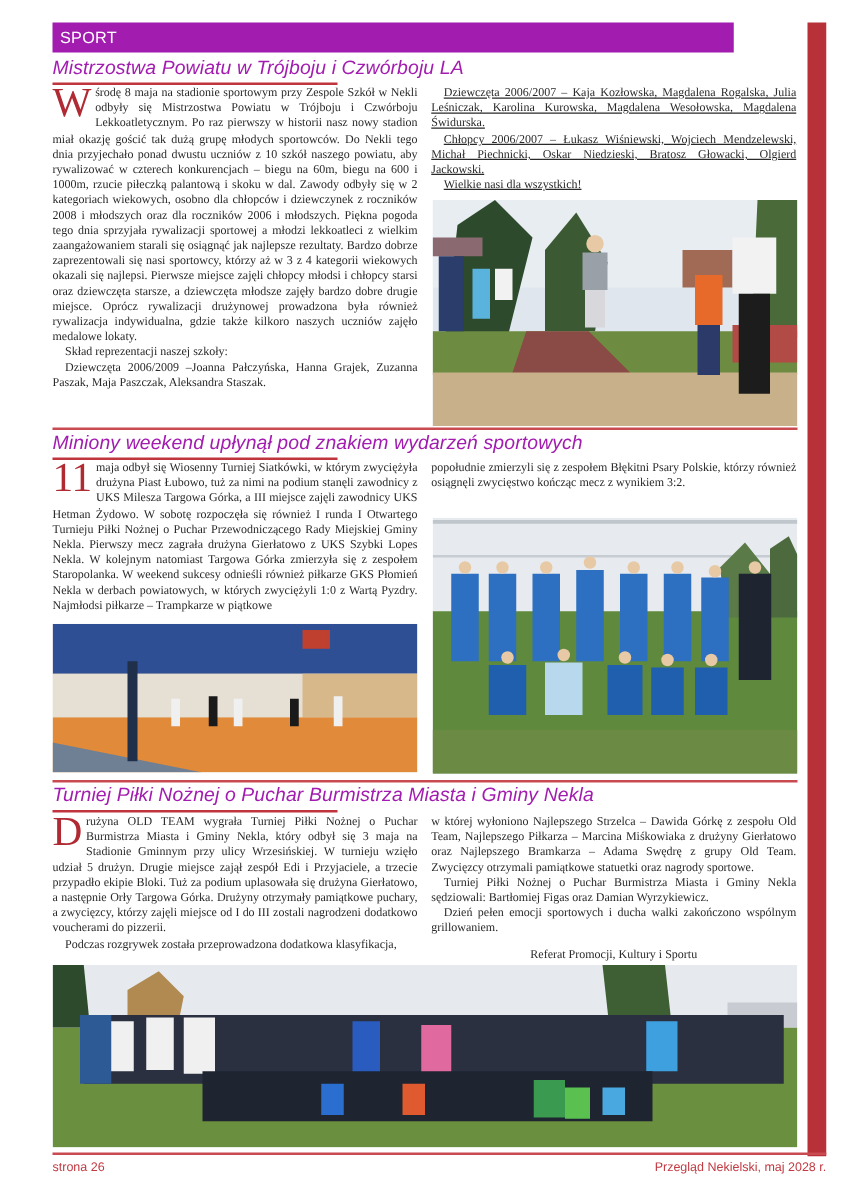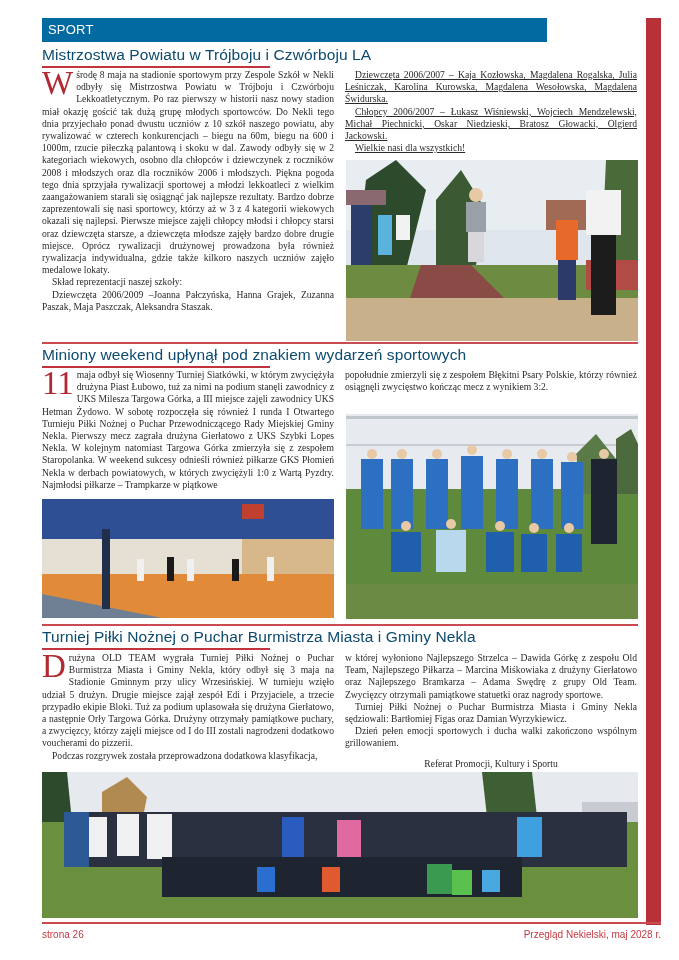--- a/index.html
+++ b/index.html
@@ -1,34 +1,34 @@
 <!DOCTYPE html>
 <html><head>
 <meta charset="utf-8">
 <style>
   html, body { margin: 0; padding: 0; background: #ffffff; }
   body { width: 679px; height: 960px; position: relative; overflow: hidden;
          font-family: "Liberation Serif", "DejaVu Serif", serif; color: #2a2a2a; }
 
   
-  #sport-bar { position: absolute; left: 42px; top: 18px; width: 505px; height: 24px;
-               background: #0369a1; }
+  #sport-bar { position: absolute; left: 42px; top: 18px; width: 545px; height: 24px;
+               background: #a21caf; }
   #sport-bar span { position: absolute; left: 6px; top: 4px; color: #fff; font-size: 13px;
                font-family: "Liberation Sans", "DejaVu Sans", sans-serif; letter-spacing: 0.2px; }
   #right-bar { position: absolute; left: 646px; top: 18px; width: 15px; height: 907px; background: #b83038; }
   #bottom-line { position: absolute; left: 42px; top: 922px; width: 619px; height: 2px; background: #c94a50; }
 
   .footer { position: absolute; top: 929px; font-size: 10px; color: #c23a42;
             font-family: "Liberation Sans", "DejaVu Sans", sans-serif; }
   #footer-left { left: 42px; }
   #footer-right { right: 18px; }
 
   
-  .sec-title { position: absolute; left: 42px; font-size: 15.5px; color: #0c4a6e;
-               font-family: "Liberation Sans", "DejaVu Sans", sans-serif; white-space: nowrap; letter-spacing: 0.1px; }
+  .sec-title { position: absolute; left: 42px; font-size: 15.5px; color: #a21caf;
+               font-family: "Liberation Sans", "DejaVu Sans", sans-serif; white-space: nowrap; letter-spacing: 0.1px; font-style: italic; }
   .sec-underline { position: absolute; left: 42px; height: 2px; background: #c0353d; }
   .sec-rule { position: absolute; left: 42px; width: 596px; height: 2px; background: #c94a50; }
 
   
   .col { position: absolute; font-size: 9.6px; line-height: 12.2px; text-align: justify; }
   .col p { margin: 0; text-indent: 10px; }
   .col p.noindent { text-indent: 0; }
   .dropcap { float: left; color: #b02a33; font-size: 33px; line-height: 26px; margin: 1px 3px 0 0;
              font-family: "Liberation Serif", "DejaVu Serif", serif; }
   .sign { text-align: center; margin-top: 8px !important; text-indent: 0 !important; }

